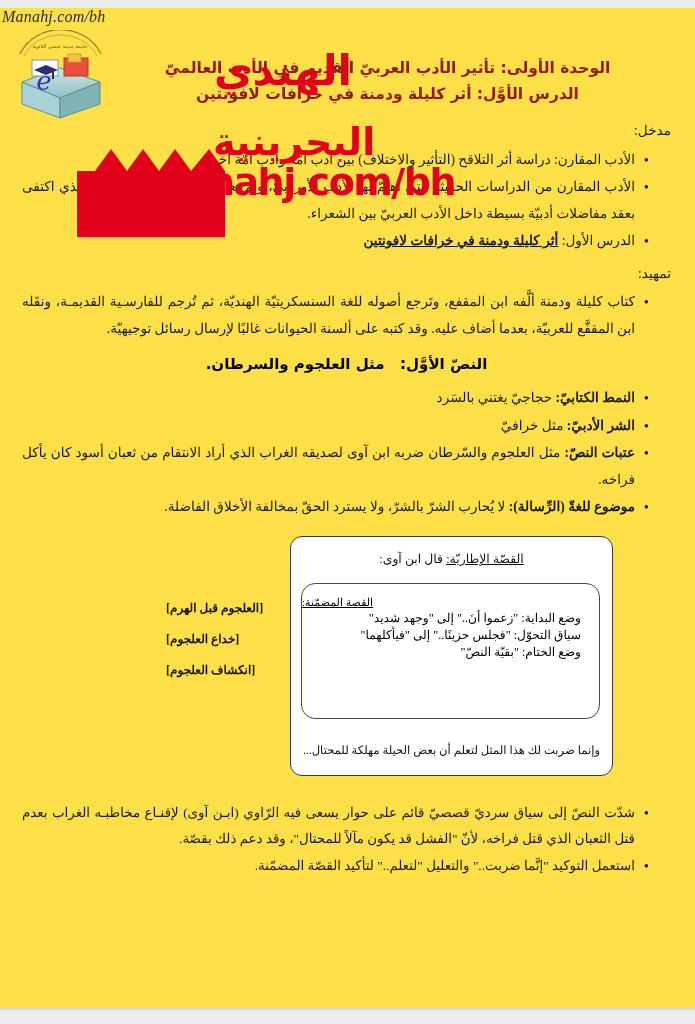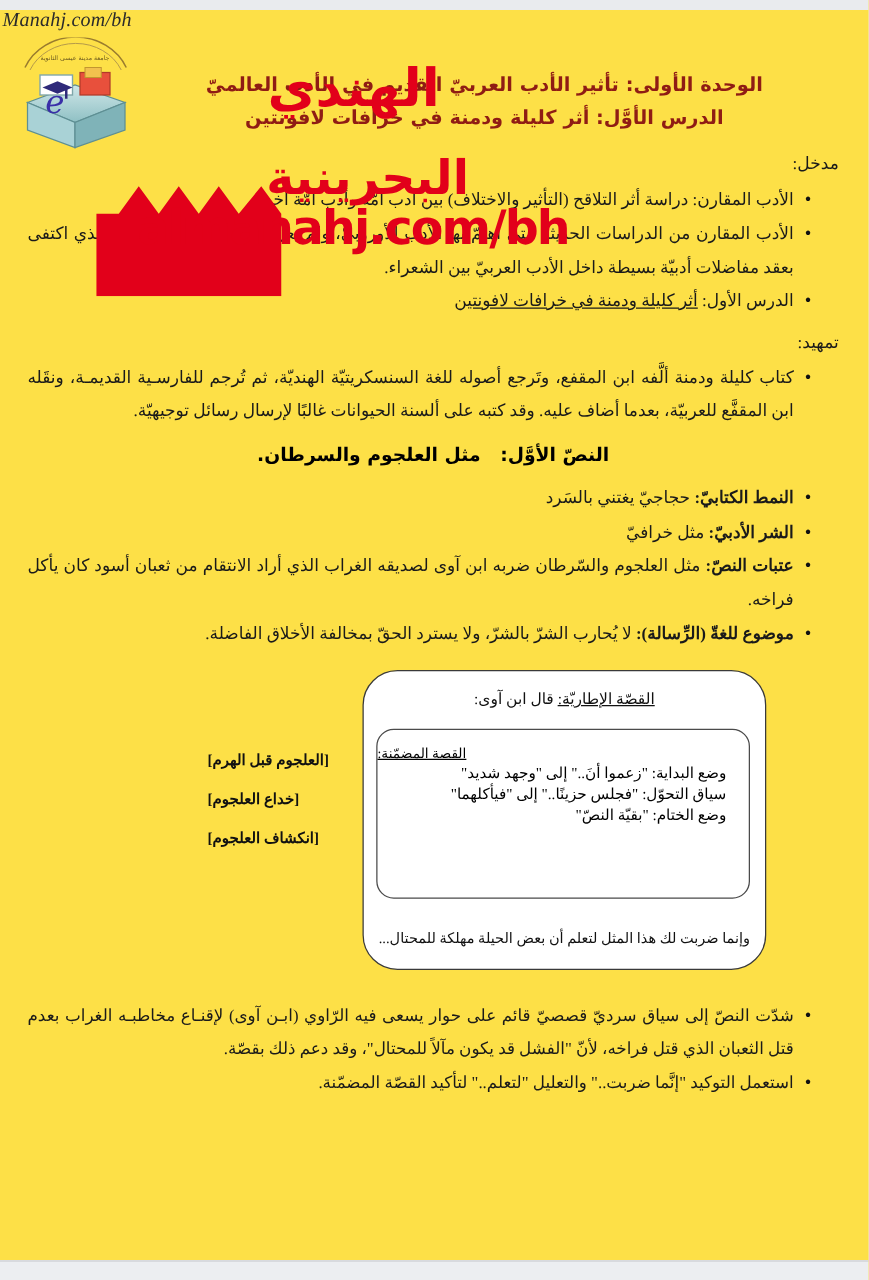--- a/index.html
+++ b/index.html
@@ -105,21 +105,21 @@
   }
   ul.bullets > li::before {
     content: "\2022";
     position: absolute;
     right: 0;
     top: -1px;
     font-size: 15px;
     color: #111;
   }
   .b  { font-weight: bold; }
-  .u  { text-decoration: underline; font-weight: normal; }
+  .u  { text-decoration: underline; font-weight: bold; }
 
   .center-title {
     text-align: center;
     font-family: "DejaVu Sans", "Liberation Sans", sans-serif;
     font-weight: bold;
     font-size: 15px;
     margin: 8px 0 6px 0;
     color: #000;
   }
 
@@ -131,21 +131,21 @@
     right: 0;
     height: 240px;
   }
   #outer-box {
     position: absolute;
     right: 82px;
     width: 323px;
     top: 0;
     height: 240px;
     border: 1.4px solid #3a3a3a;
-    border-radius: 28px;
+    border-radius: 12px;
     box-sizing: border-box;
     background: #fff;
   }
   #frame-title {
     position: absolute;
     top: 14px;
     right: 0;
     left: 0;
     text-align: center;
     font-size: 12.4px;

